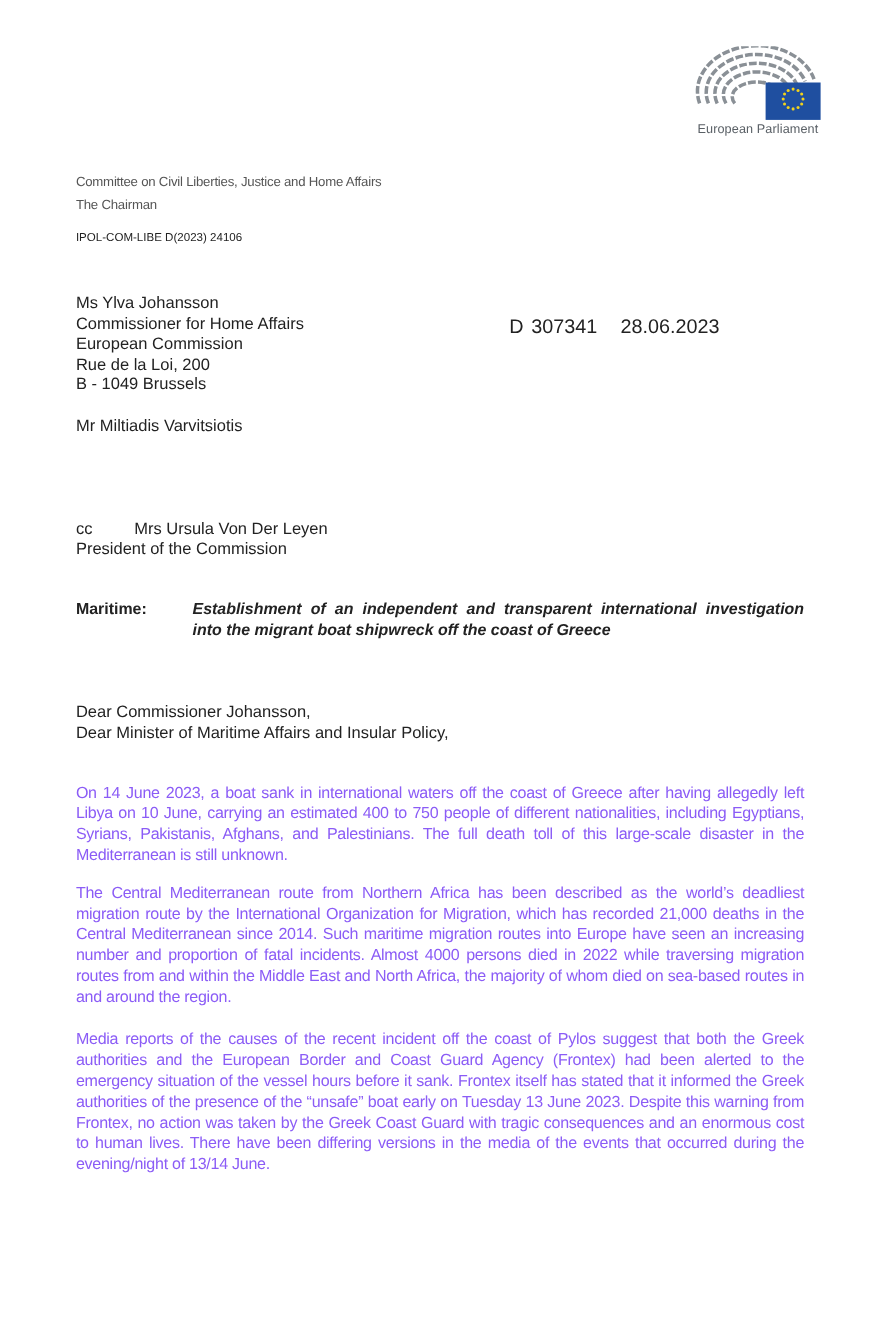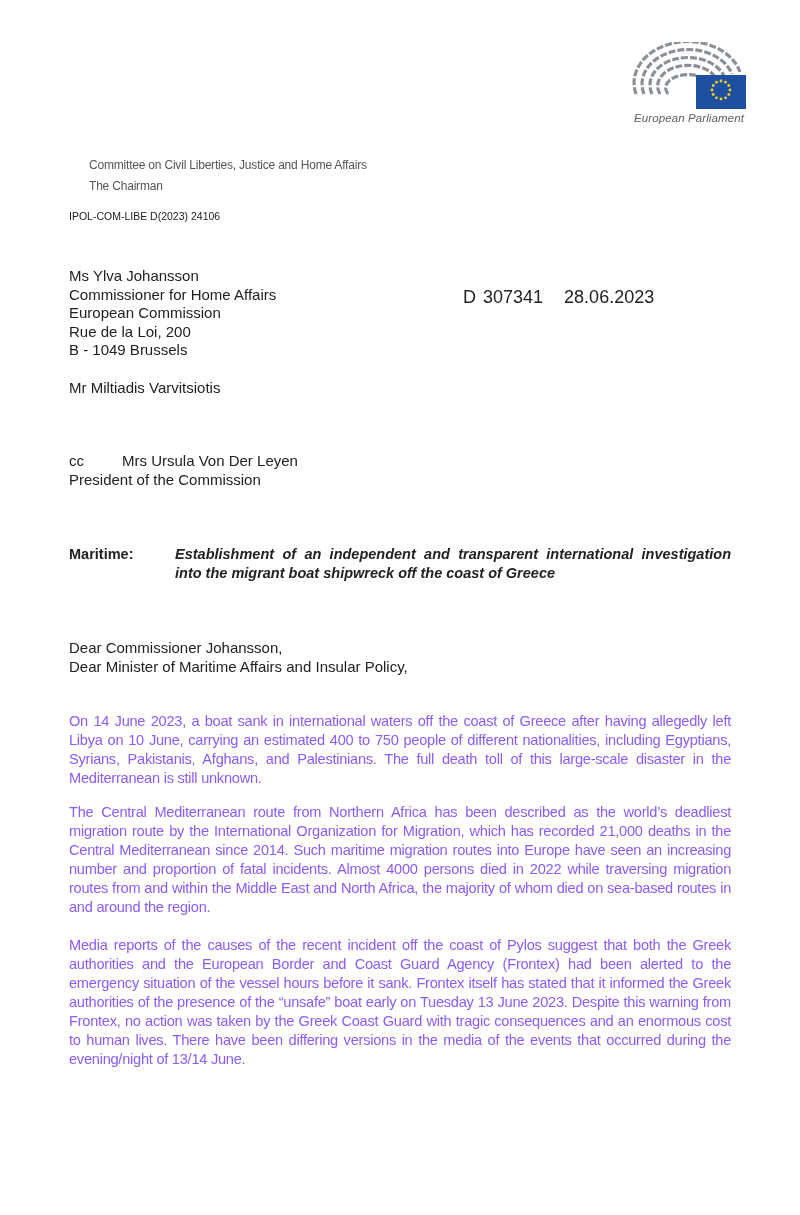--- a/index.html
+++ b/index.html
@@ -1,29 +1,29 @@
 <!DOCTYPE html>
 <html><head>
 <meta charset="utf-8">
 <style>
   html, body { margin: 0; padding: 0; background: #ffffff; }
   body { width: 800px; height: 1215px; position: relative; overflow: hidden;
          font-family: "Liberation Sans", sans-serif; color: #1a1a1a; }
   .abs { position: absolute; }
-  .logo { left: 628px; top: 42px; width: 122px; height: 90px; font-style: italic; }
+  .logo { left: 628px; top: 42px; width: 122px; height: 90px; }
   .logo-caption { position: absolute; left: 0; top: 70px; width: 122px; text-align: center;
                   font-size: 11.5px; color: #5a6066; letter-spacing: 0.1px; white-space: nowrap; }
   .committee { left: 69px; top: 155px; font-size: 12px; color: #555; line-height: 21px;
-               font-family: "Liberation Sans", sans-serif; letter-spacing: -0.2px; margin-left: 20px; }
+               font-family: "Liberation Sans", sans-serif; letter-spacing: -0.2px; }
   .ref { left: 69px; top: 210px; font-size: 10.5px; color: #222; }
   .addr { left: 69px; top: 267px; font-size: 15px; line-height: 18.5px; color: #222; }
   .docno { left: 463px; top: 287px; font-size: 18px; color: #222; word-spacing: 2px; }
   .docno span + span { margin-left: 14px; margin-top: 18px; }
   .recipient2 { left: 69px; top: 379px; font-size: 15px; line-height: 18.5px; color: #222; }
-  .cc { left: 69px; top: 452px; font-size: 15px; line-height: 18.5px; color: #222; }
+  .cc { left: 69px; top: 472px; font-size: 15px; line-height: 18.5px; color: #222; }
   .cc .cc-label { display: inline-block; width: 53px; }
   .subject { left: 69px; top: 545px; width: 662px; font-size: 14.5px; line-height: 19px; color: #222; }
   .subject .lbl { position: absolute; left: 0; top: 0; font-weight: bold; }
   .subject .txt { margin-left: 106px; font-weight: bold; font-style: italic; text-align: justify;
                   text-align-last: left; }
   .salutation { left: 69px; top: 639px; font-size: 15px; line-height: 18.5px; color: #222; }
   .para { left: 69px; width: 662px; font-size: 14.6px; line-height: 19px; color: #8b5cf6;
           text-align: justify; letter-spacing: -0.25px; }
   .p1 { top: 712px; }
   .p2 { top: 803px; }

